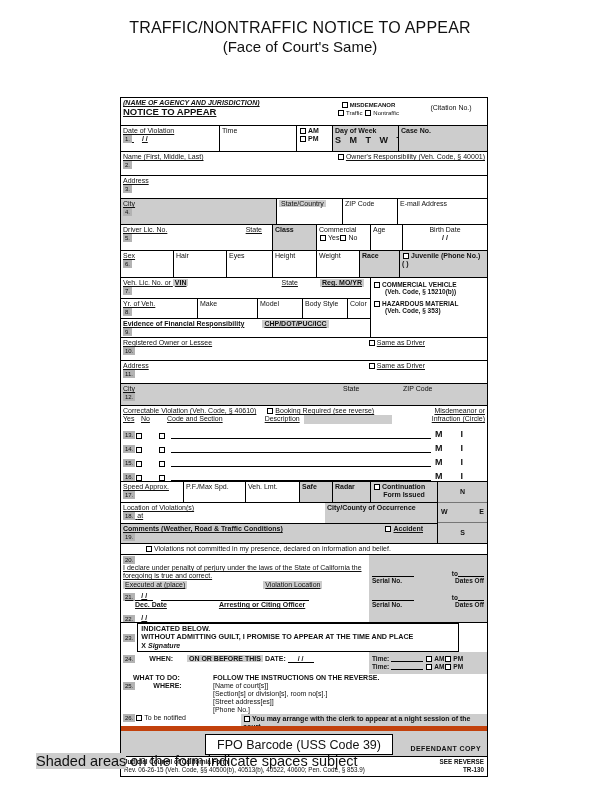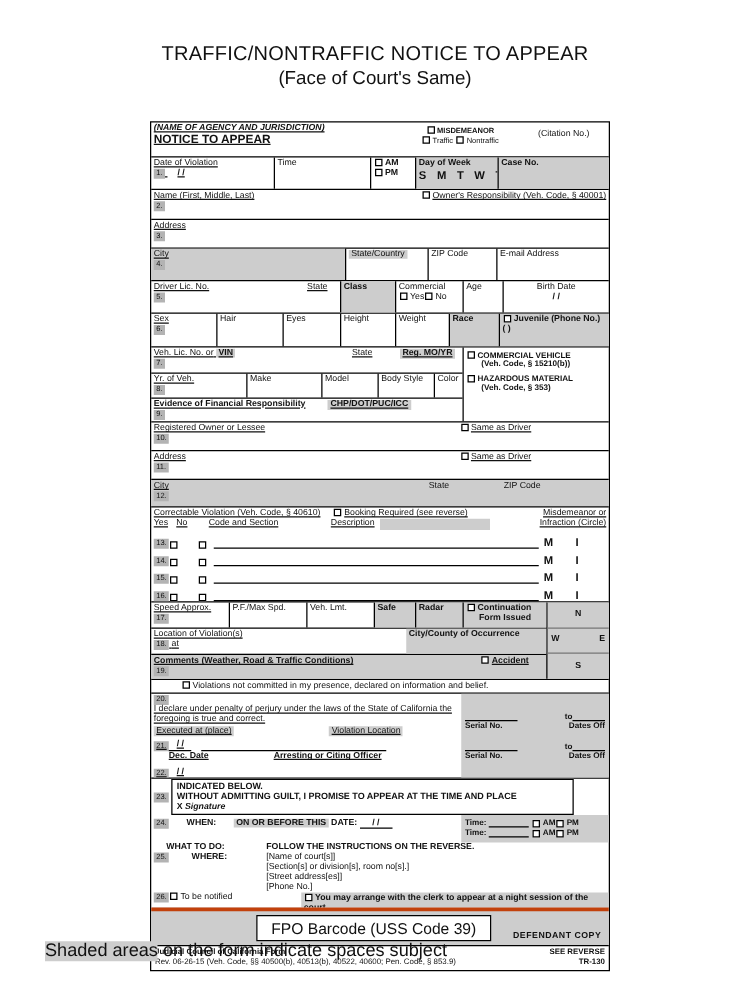--- a/index.html
+++ b/index.html
@@ -1,21 +1,21 @@
 <!DOCTYPE html>
 <html style="--shade: #cdcdcd; --badge: #b3b3b3;"><head>
 <meta charset="utf-8">
 <style>
   :root{ --shade:#cdcdcd; --badge:#b3b3b3; --ink:#111; }
   *{box-sizing:border-box; margin:0; padding:0;}
   html,body{width:600px; background:#fff; color:var(--ink);
     font-family:"Liberation Sans", sans-serif;}
   body{height:800px; position:relative;}
 
-  .page-title{ text-align:center; padding-top:34px; line-height:1.25;}
+  .page-title{ text-align:center; padding-top:18px; line-height:1.25;}
   .page-title .t1{font-size:16px; letter-spacing:.2px;}
   .page-title .t2{font-size:15px;}
 
   .form{ position:absolute; left:120px; top:97px; width:368px;
     border:1.5px solid #000; font-size:7px; line-height:1.15; background:#fff;}
   .row{ display:flex; border-top:1px solid #000; align-items:stretch;}
   .row.nb{border-top:none;}
   .c{ border-left:1px solid #000; padding:1px 2px; position:relative; overflow:hidden;}
   .c:first-child{border-left:none;text-decoration:underline;}
   .sh{background:var(--shade);}
@@ -35,21 +35,21 @@
   .vline{flex:1; border-bottom:1px solid #000; height:13px; margin:0 4px;}
 
   .compass{width:50px; background:var(--shade); border-left:1px solid #000;
     display:flex; flex-direction:column; font-weight:bold; font-size:7px; text-align:center;}
   .compass>div{flex:1; display:flex; align-items:center; justify-content:center; border-top:1px solid #777;}
   .compass>div:first-child{border-top:none;}
 
   .grayblock{width:118px; background:var(--shade); border-left:none; padding:2px 3px; font-size:6.5px;}
   .promisebox{border:1.5px solid #000; flex:1; margin-right:28px; padding:1px 3px; background:#fff;}
 
-  .barcode-strip{background:var(--shade); border-top:3px solid #c2410c; height:30px; position:relative;}
+  .barcode-strip{background:var(--shade); border-top:5px solid #c2410c; height:30px; position:relative;}
   .barcode-box{position:absolute; left:84px; top:3px; width:188px; height:21px;
     border:1.5px solid #000; background:#fff; display:flex; align-items:center; justify-content:center;
     font-size:12.5px;}
   .def-copy{position:absolute; right:6px; bottom:3px; font-size:7px; font-weight:bold; letter-spacing:.4px;}
 
   .footer{display:flex; border-top:1px solid #000; padding:1px 3px; font-size:6.3px; line-height:1.3;}
   .footer .fr{margin-left:auto; text-align:right; font-weight:bold;}
 
   .caption{position:absolute; top:752px; width:600px; text-align:left; font-size:14.5px; line-height:1.3;padding-left:36px;}
   .caption .hl{background:var(--shade);}

